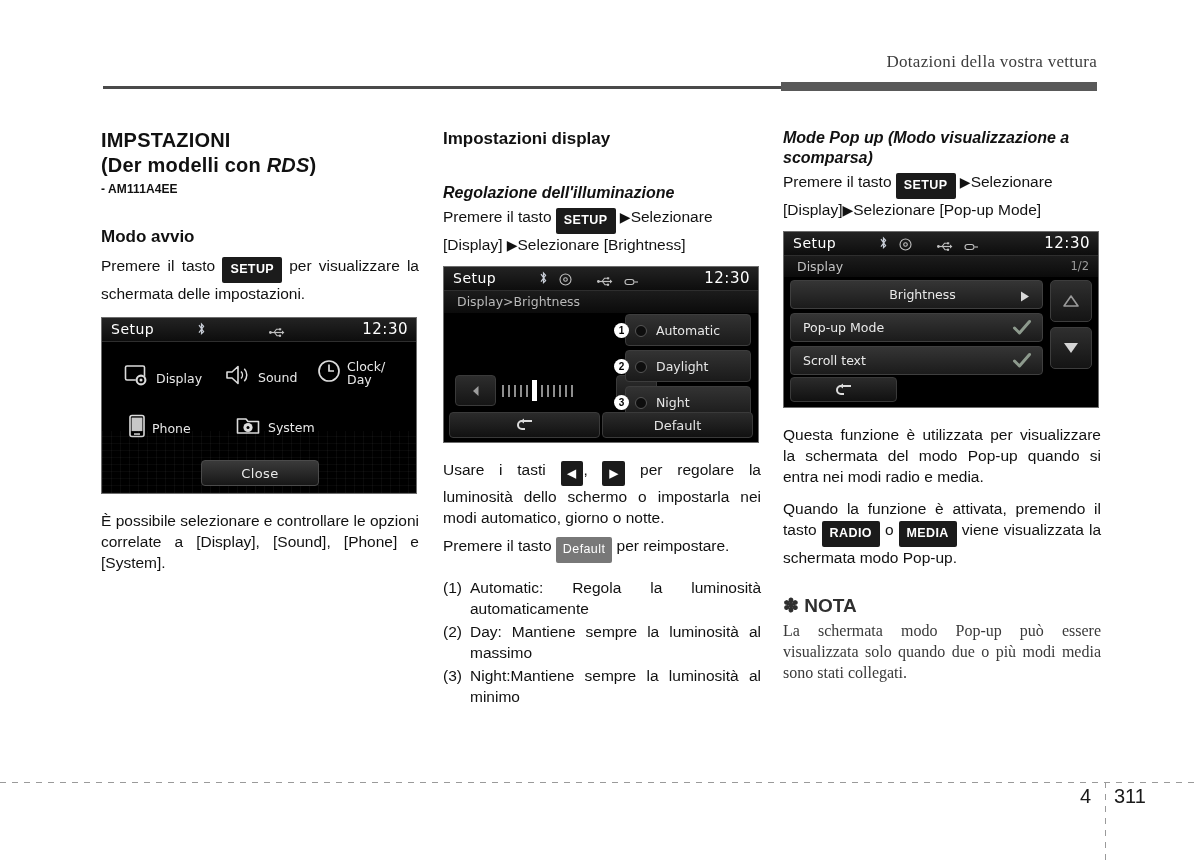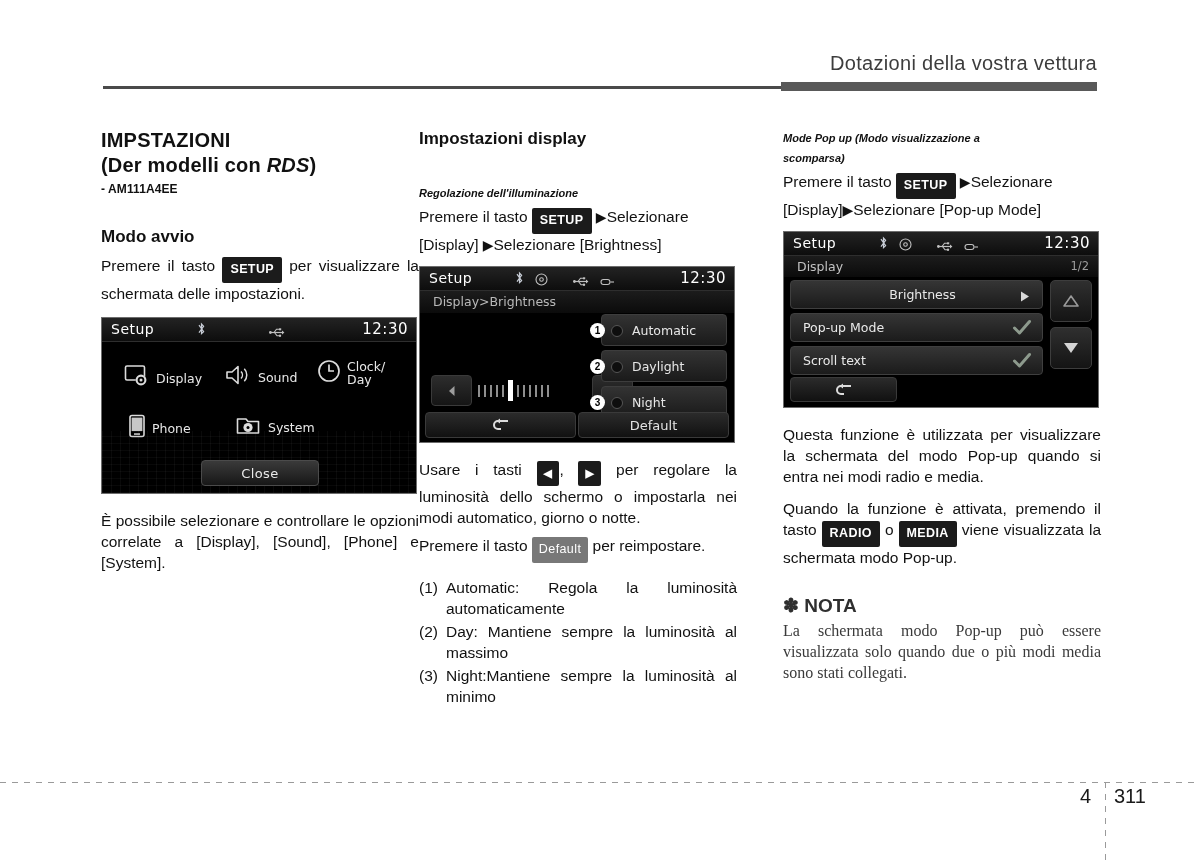--- a/index.html
+++ b/index.html
@@ -10,51 +10,51 @@
     font-family:"Liberation Sans", sans-serif;
     color:#111;
     position:relative;
     overflow:hidden;
   }
 
   
   .header { position:absolute; left:0; top:0; width:1200px; height:100px; }
   .header-title {
     position:absolute; right:103px; top:52px;
-    font-family:Liberation Sans, sans-serif;
-    font-size:20px; color:#3d3d3d; letter-spacing:.3px; white-space:nowrap;
+    font-family:Liberation Serif, serif;
+    font-size:17px; color:#3d3d3d; letter-spacing:.3px; white-space:nowrap;
   }
   .rule-thin {
     position:absolute; left:103px; top:86px; width:678px; height:3px;
     background:#4a4a4a;
   }
   .rule-thick {
     position:absolute; left:781px; top:82px; width:316px; height:9px;
     background:#595959;
   }
 
   
   .col { position:absolute; top:128px; width:318px; }
   .col-1 { left:101px; }
-  .col-2 { left:419px; }
+  .col-2 { left:443px; }
   .col-3 { left:783px; }
 
   h1.sec {
     font-size:20px; font-weight:bold; margin:0; line-height:25px;
     letter-spacing:.2px;
   }
   h1.sec .ital { font-style:italic; }
   .model-code { font-size:12px; font-weight:bold; margin-top:4px; letter-spacing:.1px; }
 
   h2.sub {
     font-size:17px; font-weight:bold; margin:30px 0 8px 0; line-height:21px;
   }
   h2.sub.tight { margin-top:0; }
   h3.ital {
-    font-size:11px; font-weight:bold; font-style:italic; margin:26px 0 3px 0;
+    font-size:16px; font-weight:bold; font-style:italic; margin:26px 0 3px 0;
     line-height:20px;
   }
   h3.ital.tight { margin-top:0; }
 
   p.body {
     font-size:15.5px; line-height:21px; margin:0 0 0 0; text-align:justify;
   }
   p.body.nj { text-align:left; }
   p.gap { margin-top:11px; }
 

